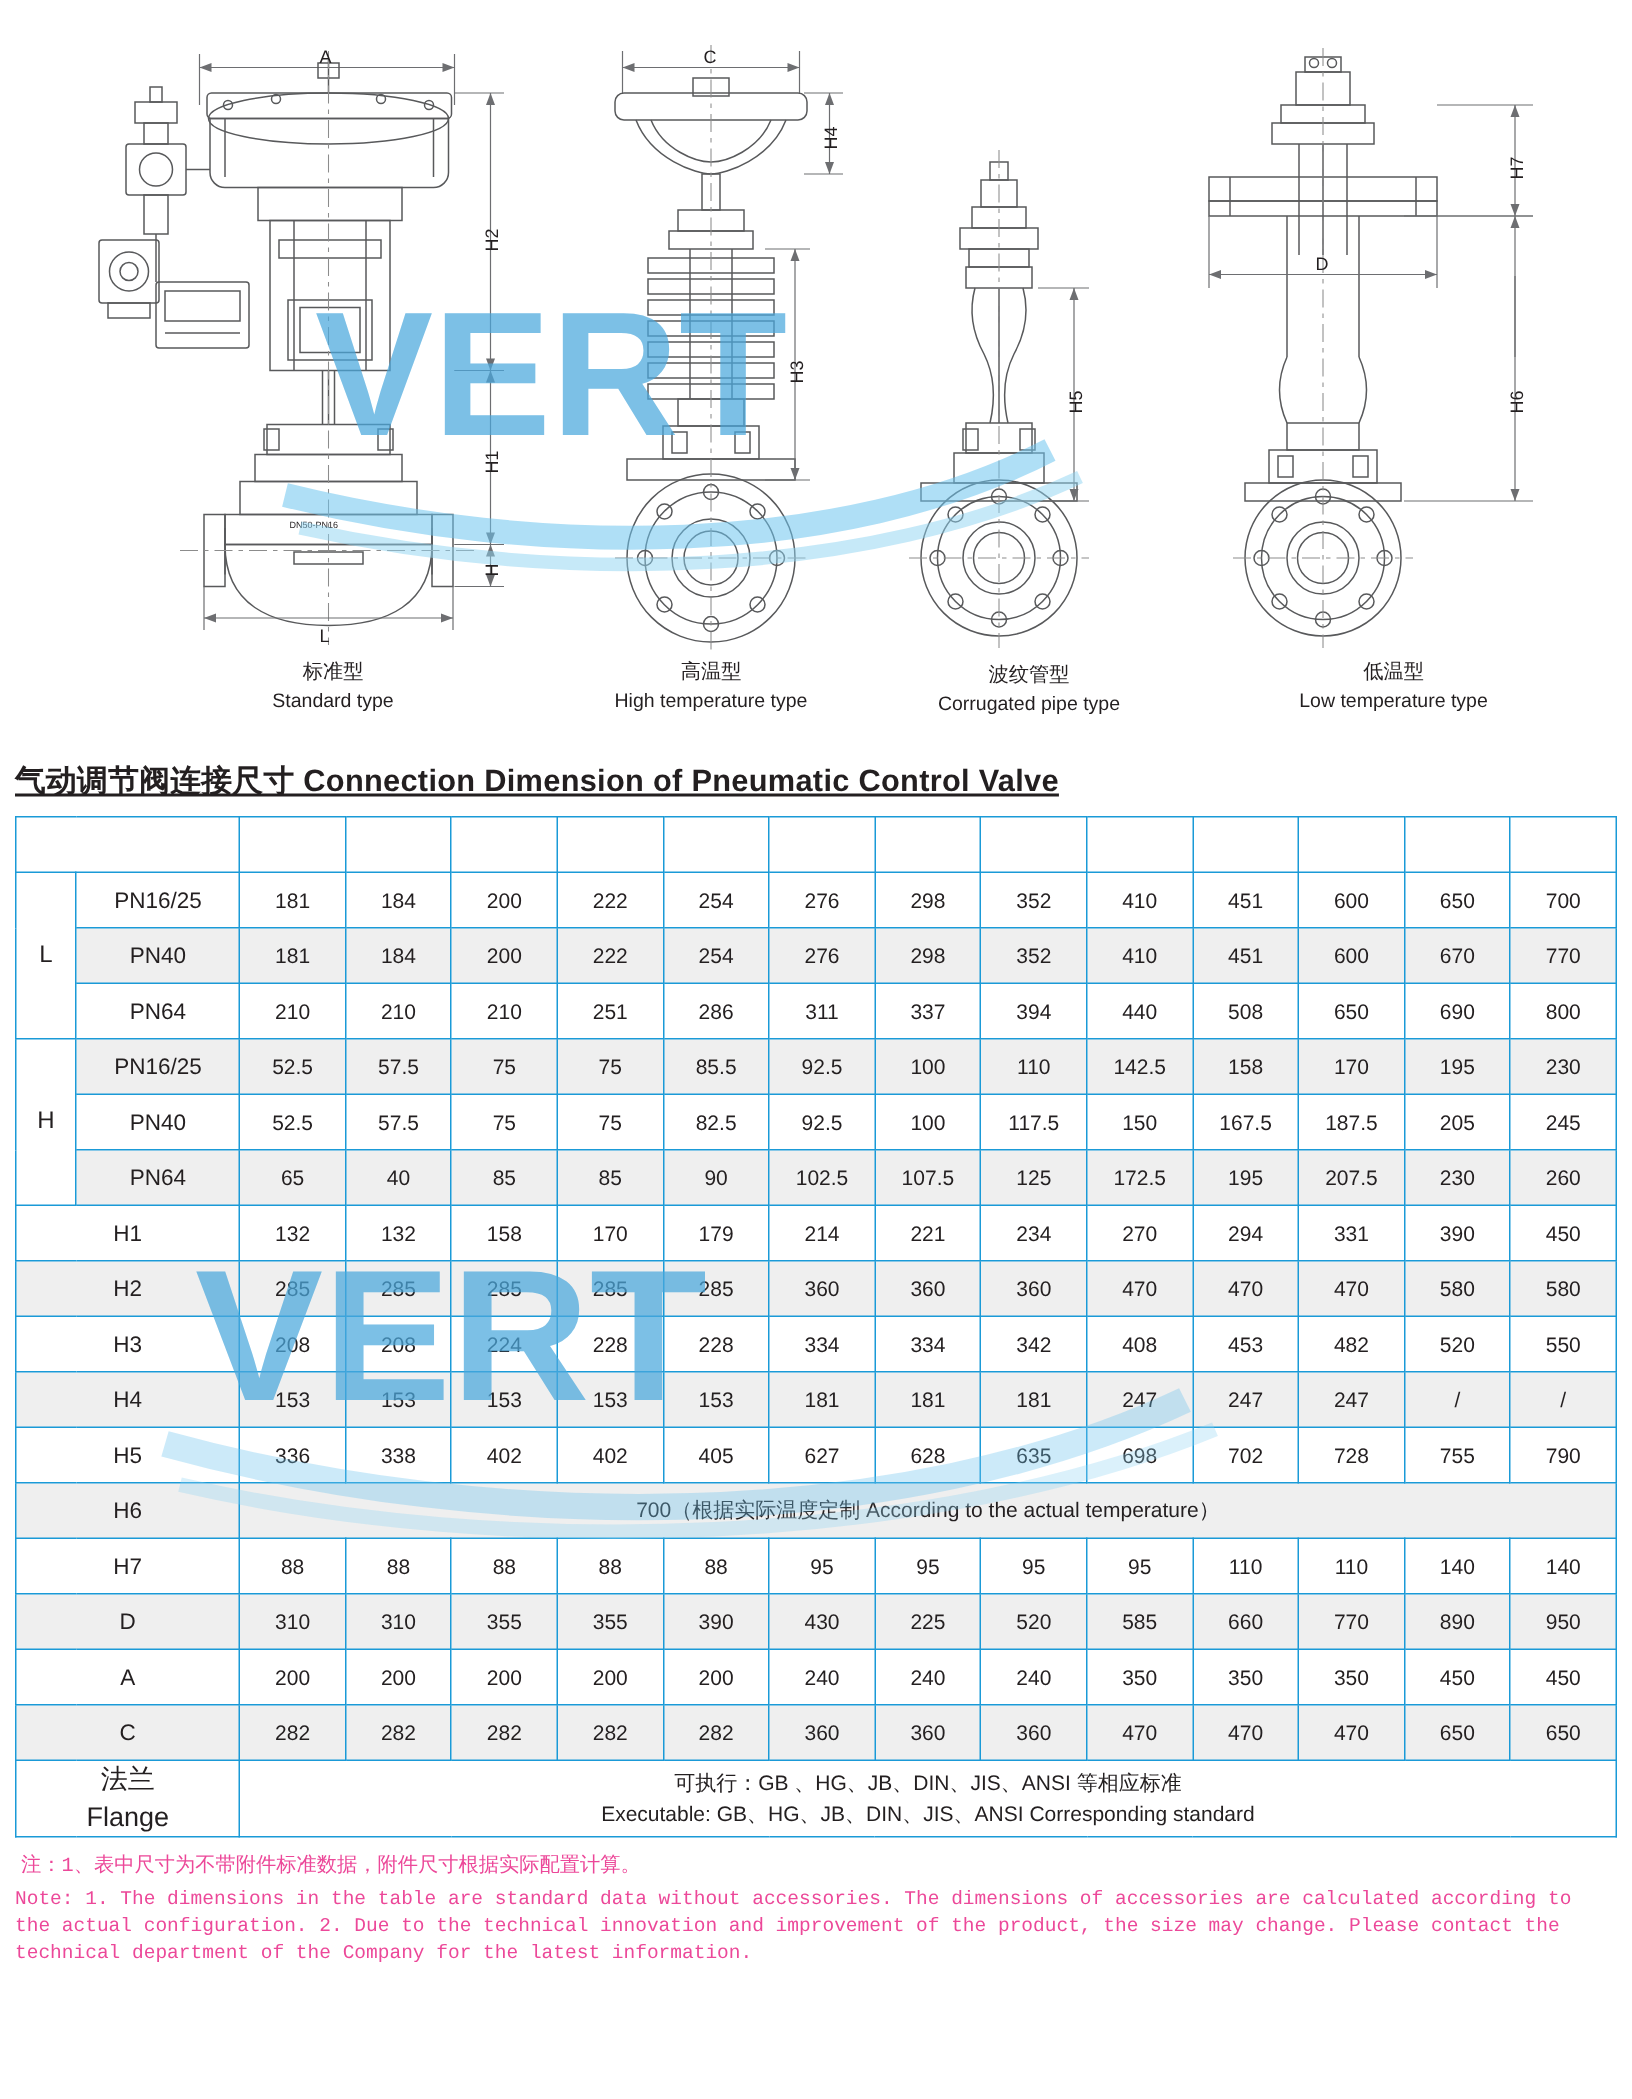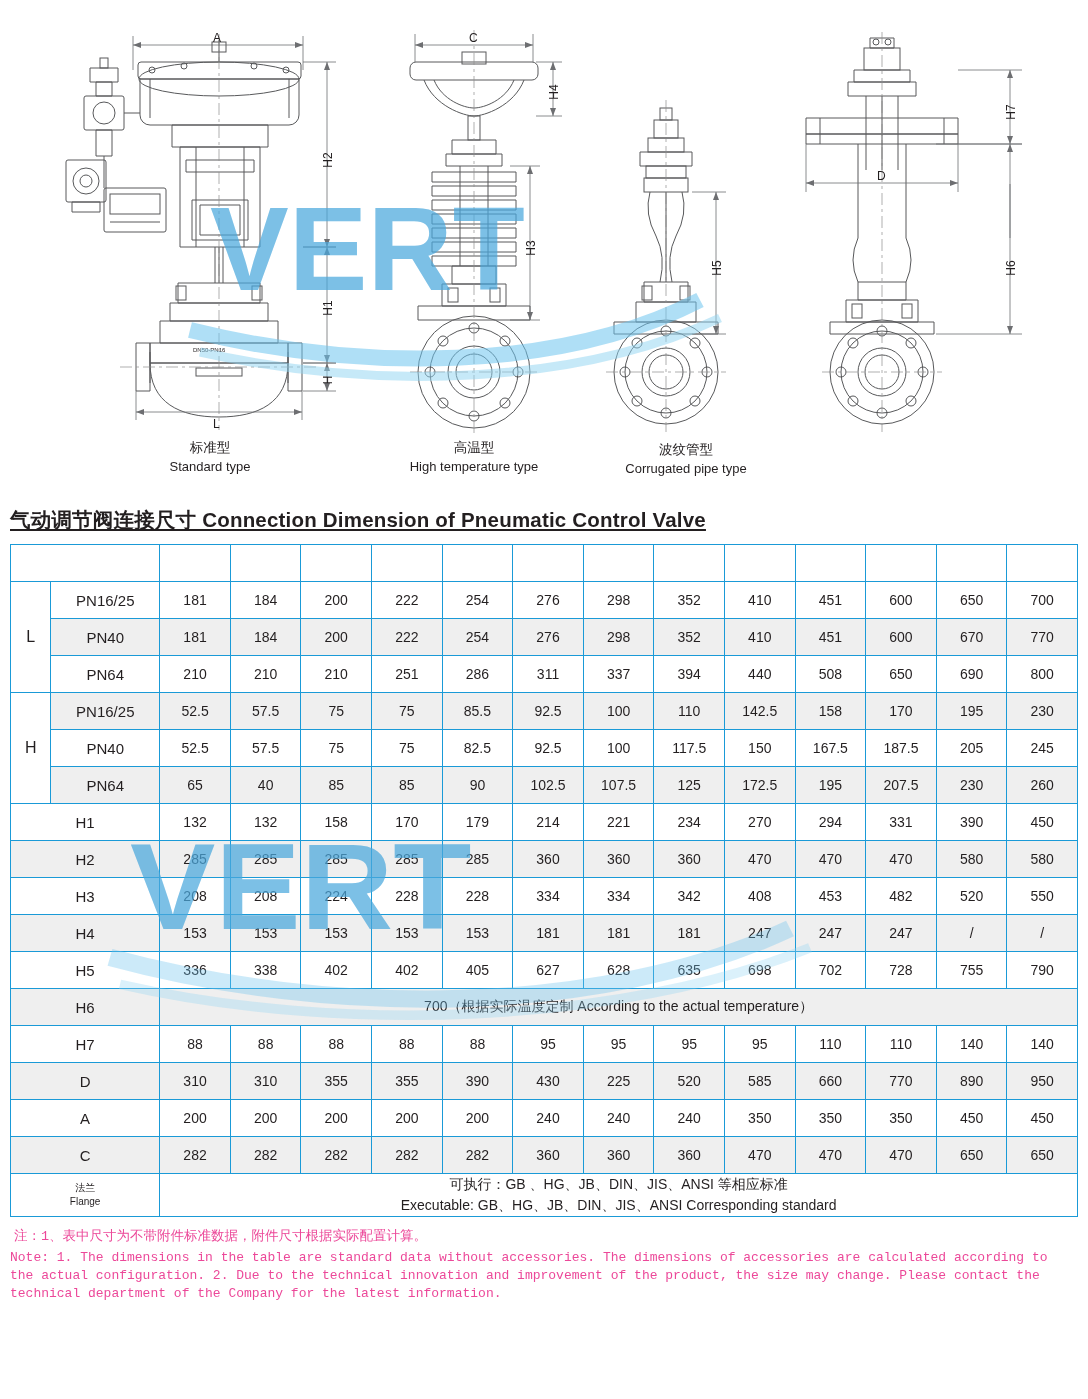--- a/index.html
+++ b/index.html
@@ -84,21 +84,21 @@
     height: 52px;
     border-color: #189ad6;
   }
   thead th .l1 { display: block; line-height: 1.15; }
   thead th .l2 { display: block; line-height: 1.15; }
   td.rowlab { font-size: 15px; }
   td.grouplab { font-size: 16px; }
   tr.alt td { background: #efefef; }
   td.flange-note { font-size: 14px; line-height: 1.5; padding: 6px 4px; }
   td.h6-note { font-size: 14px; }
-  td.flange-lab { font-size: 10px; line-height: 1.4; }
+  td.flange-lab { font-size: 18px; line-height: 1.4; }
 
   .tbl-watermark {
     position: absolute;
     left: 0; top: 0;
     width: 1088px; height: 100%;
     pointer-events: none;
     z-index: 5;
   }
 
   
@@ -399,31 +399,35 @@
         <text x="193" y="352" font-size="6" fill="#231f20">DN50-PN16</text>
       </g>
     </svg>
 
     <svg class="watermark" viewBox="0 0 1088 500">
       <text class="wm-text" x="210" y="290" font-size="118">VERT</text>
       <path d="M190 330 C 360 372, 560 372, 700 300" stroke="#6ec4ee" stroke-width="16" fill="none" opacity=".55"></path>
       <path d="M200 352 C 380 392, 580 384, 720 318" stroke="#8ed4f2" stroke-width="9" fill="none" opacity=".5"></path>
     </svg>
 
-    <div class="caption" style="left:100px; top:438px;">
+    <div class="caption" style="left:112px; top:438px;">
       <span class="cn">标准型</span>
       <span class="en">Standard type</span>
     </div>
     <div class="caption" style="left:364px; top:438px;">
       <span class="cn">高温型</span>
       <span class="en">High temperature type</span>
     </div>
     <div class="caption" style="left:576px; top:440px;">
       <span class="cn">波纹管型</span>
       <span class="en">Corrugated pipe type</span>
+    </div>
+    <div class="caption" style="left:819px; top:438px;">
+      <span class="cn">低温型</span>
+      <span class="en">Low temperature type</span>
     </div>
   </div>
 
   <div class="section-title">气动调节阀连接尺寸 Connection Dimension of Pneumatic Control Valve</div>
 
   <div class="table-wrap">
     <table class="dim">
       <colgroup>
         <col style="width:40px">
           <col style="width:108px">

